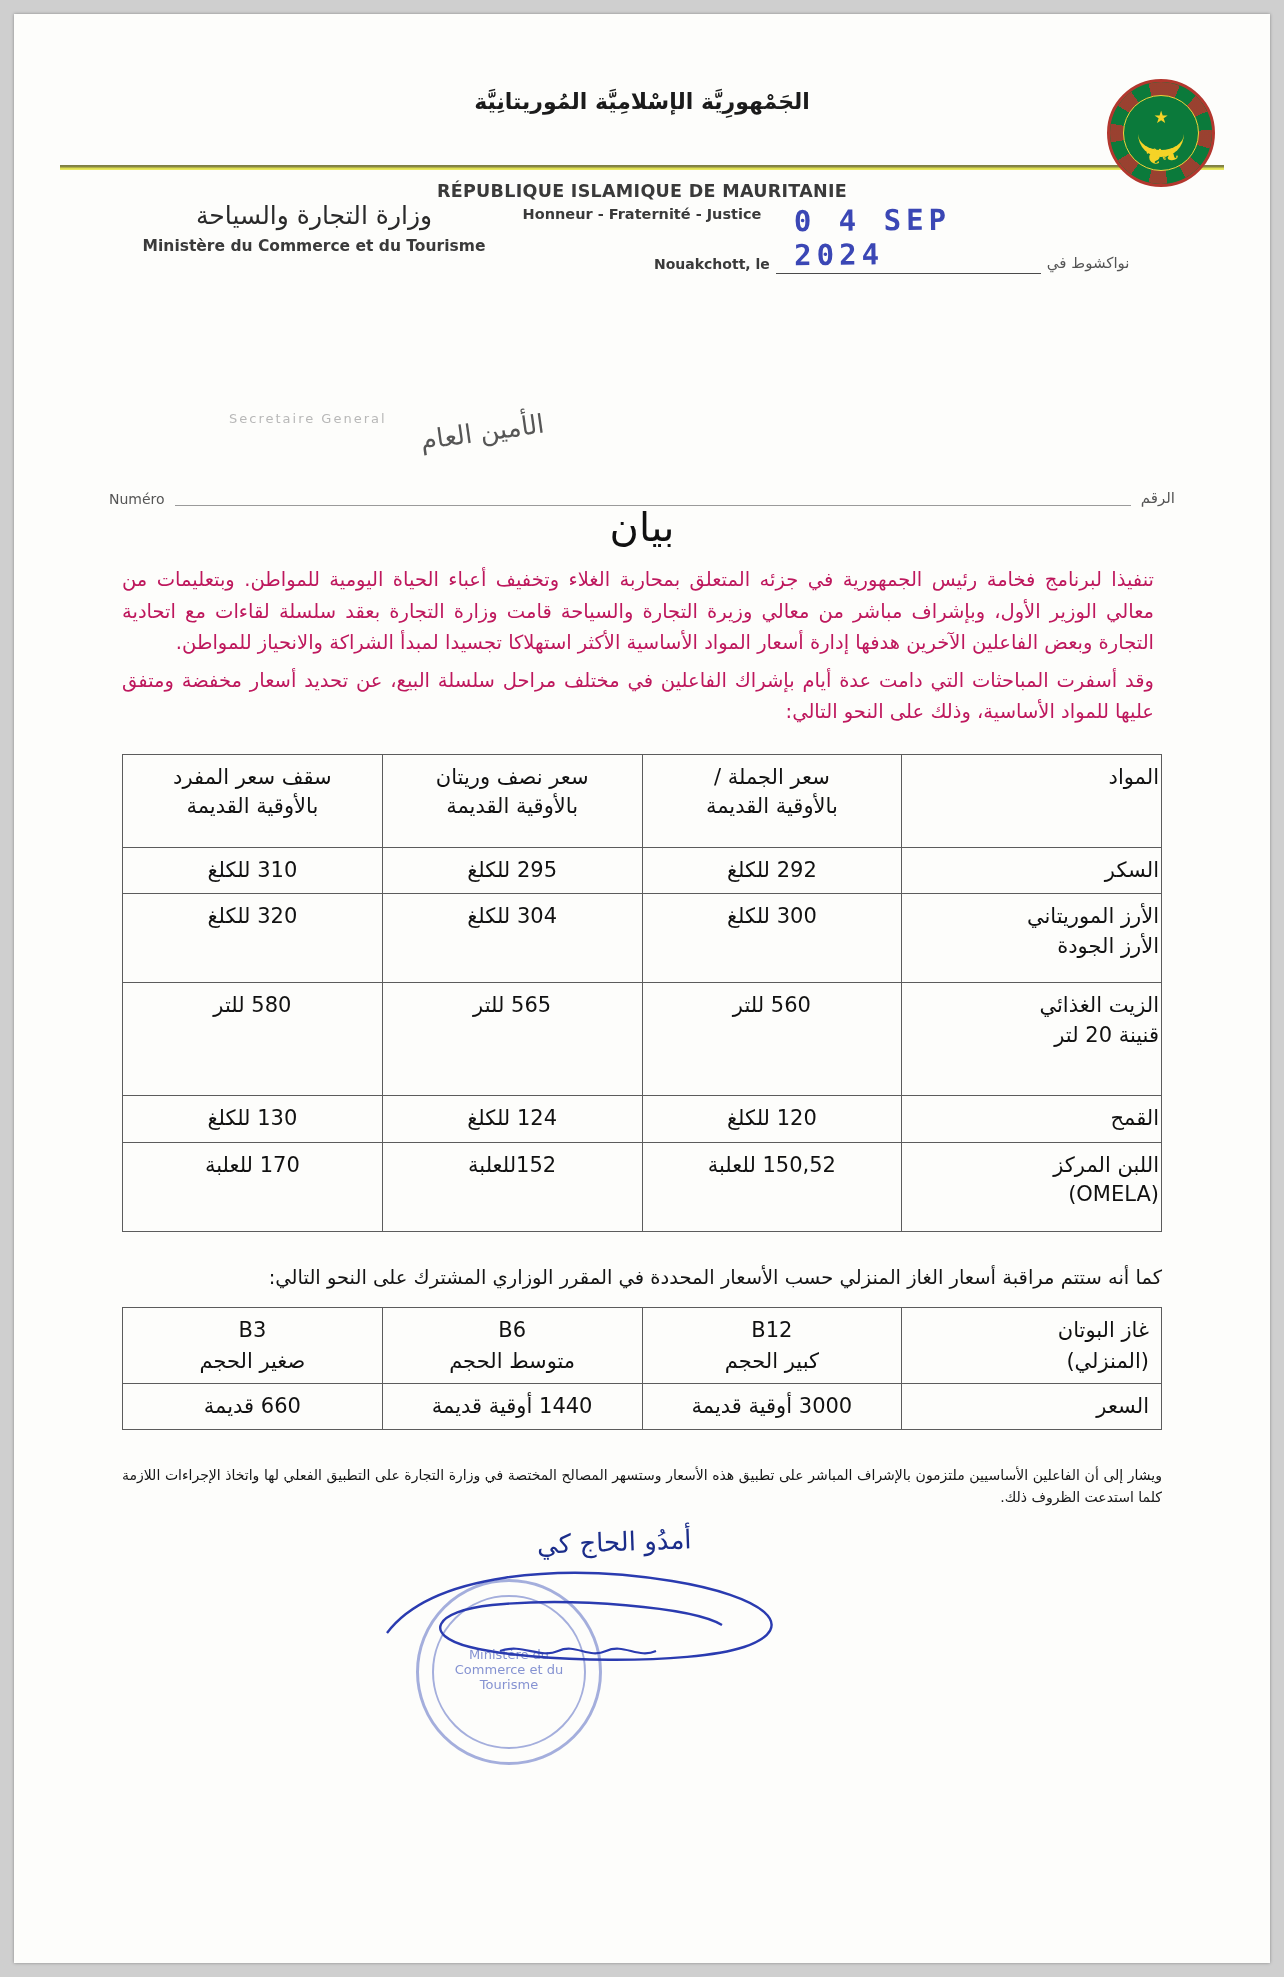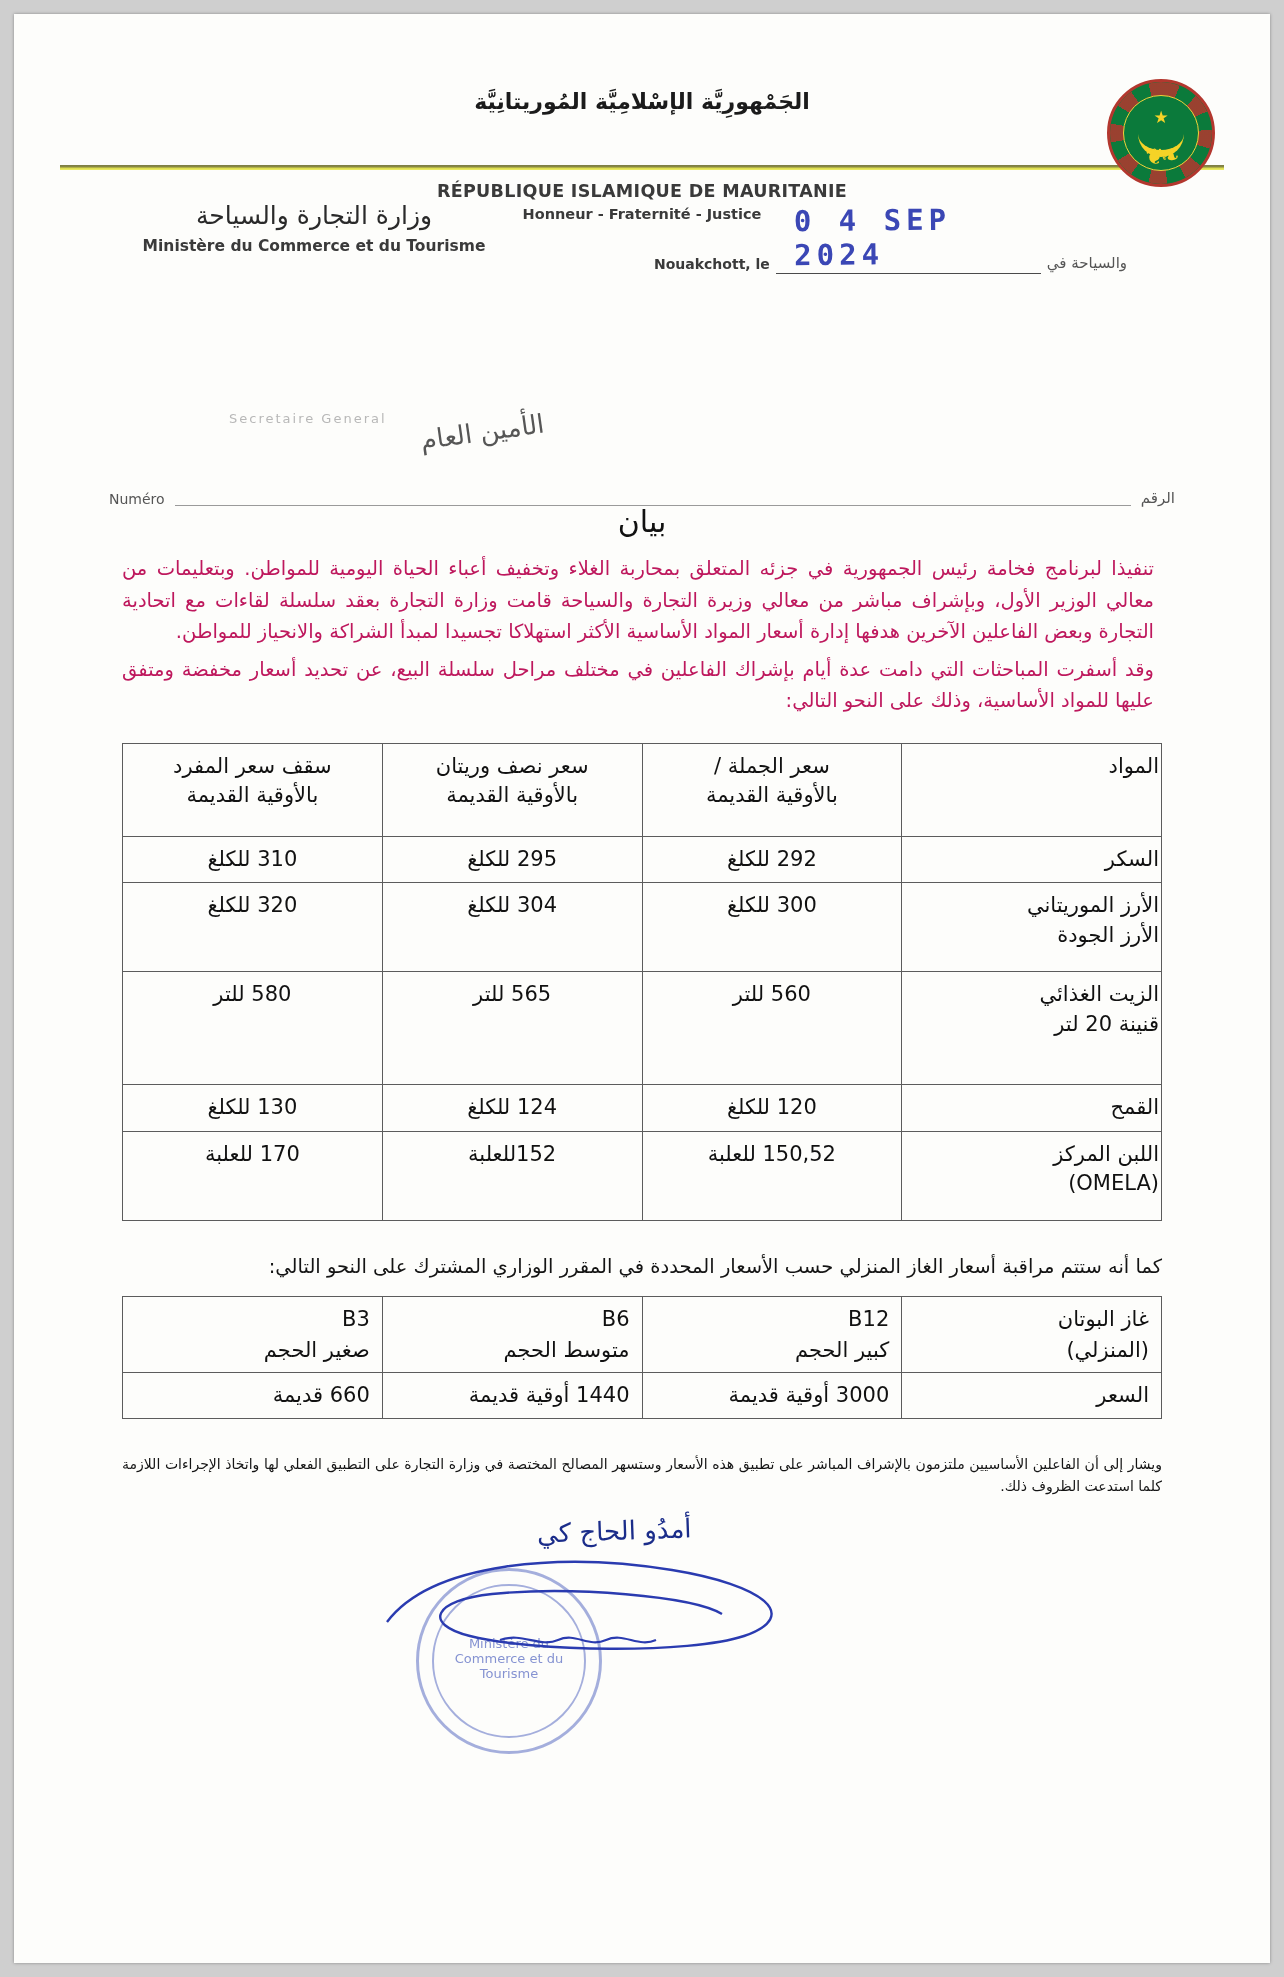--- a/index.html
+++ b/index.html
@@ -111,21 +111,21 @@
   .ref-lbl.ar{direction:rtl;font-size:15px;}
 
   
   .body{
     position:absolute;left:0;right:0;top:490px;
     padding:0 108px;
     direction:rtl;
     text-align:justify;
   }
   .title{
-    text-align:center;font-size:30px;color:#111;margin:0 0 14px 0;font-weight:normal;
+    text-align:center;font-size:40px;color:#111;margin:0 0 14px 0;font-weight:normal;
     letter-spacing:0px;
   }
   p.par{
     margin:0 8px 6px 0;font-size:19.5px;line-height:1.62;color:#be185d;
   }
   
   table.pt{
     border-collapse:collapse;width:100%;margin:26px 0 0 0;direction:rtl;
     table-layout:fixed;
   }
@@ -143,21 +143,21 @@
   table.pt .c-mat{width:25%;}
   table.pt .c-w{width:25%;}
   .rowtall td{height:72px;}
   .rowvtall td{height:96px;}
 
   table.gt{
     border-collapse:collapse;width:100%;margin:14px 0 0 0;direction:rtl;table-layout:fixed;
   }
   table.gt th,table.gt td{
     border:1.4px solid #5c5c5c;padding:7px 12px;font-size:21px;color:#111;font-weight:normal;
-    line-height:1.45;
+    text-align:center;line-height:1.45;
   }
   table.gt th.lbl, table.gt td.lbl{text-align:right;}
   .mid-note{font-size:19.5px;line-height:1.62;color:#141414;margin:30px 0 0 0;}
   .after-note{font-size:14px;line-height:1.62;color:#141414;margin:34px 0 0 0;}
 
   
   .sig{position:relative;height:230px;margin-top:18px;}
   .sig .name{
     position:absolute;right:470px;top:0;font-size:26px;color:#1b2d8a;direction:rtl;
     transform:rotate(-2deg);
@@ -207,21 +207,21 @@
     <div class="ministry">
       <div class="ar">وزارة التجارة والسياحة</div>
       <div class="fr">Ministère du Commerce et du Tourisme</div>
     </div>
 
     <div class="dateline">
       <span class="lbl">Nouakchott, le</span>
       <span class="fill">
         <span class="stamp">0 4 SEP 2024</span>
       </span>
-      <span class="ar-lbl">والسياحة في</span>
+      <span class="ar-lbl">نواكشوط في</span>
     </div>
 
     <div class="emblem">
       <div class="ring"></div>
       <div class="inner"></div>
       <div class="star">★</div>
       <div class="moon"></div>
       <div class="palm">❦❧</div>
     </div>
   </div>

